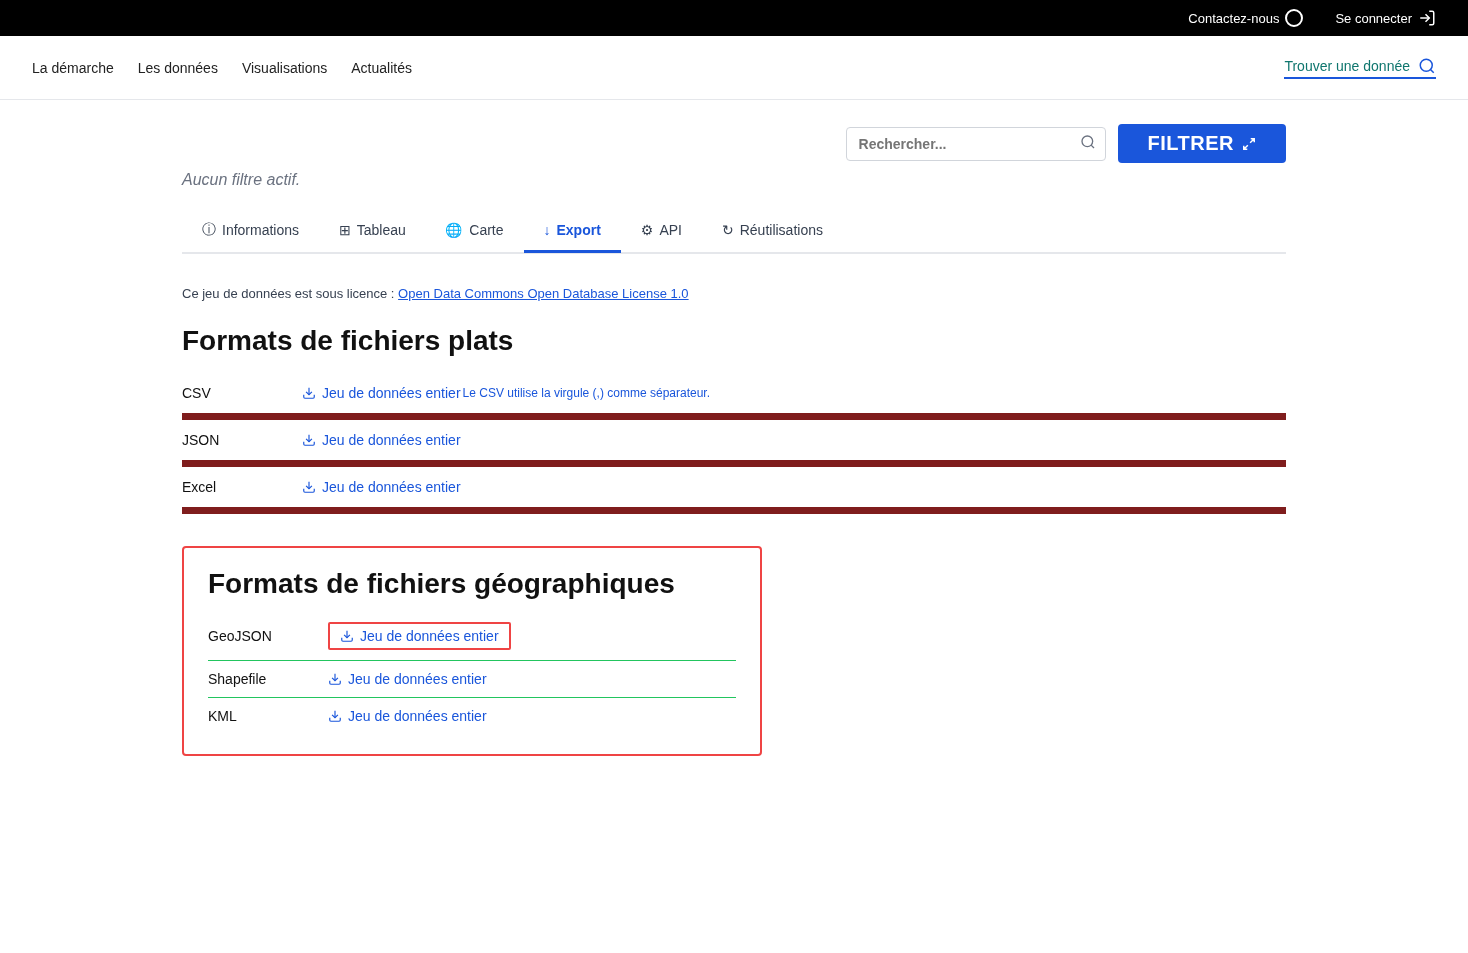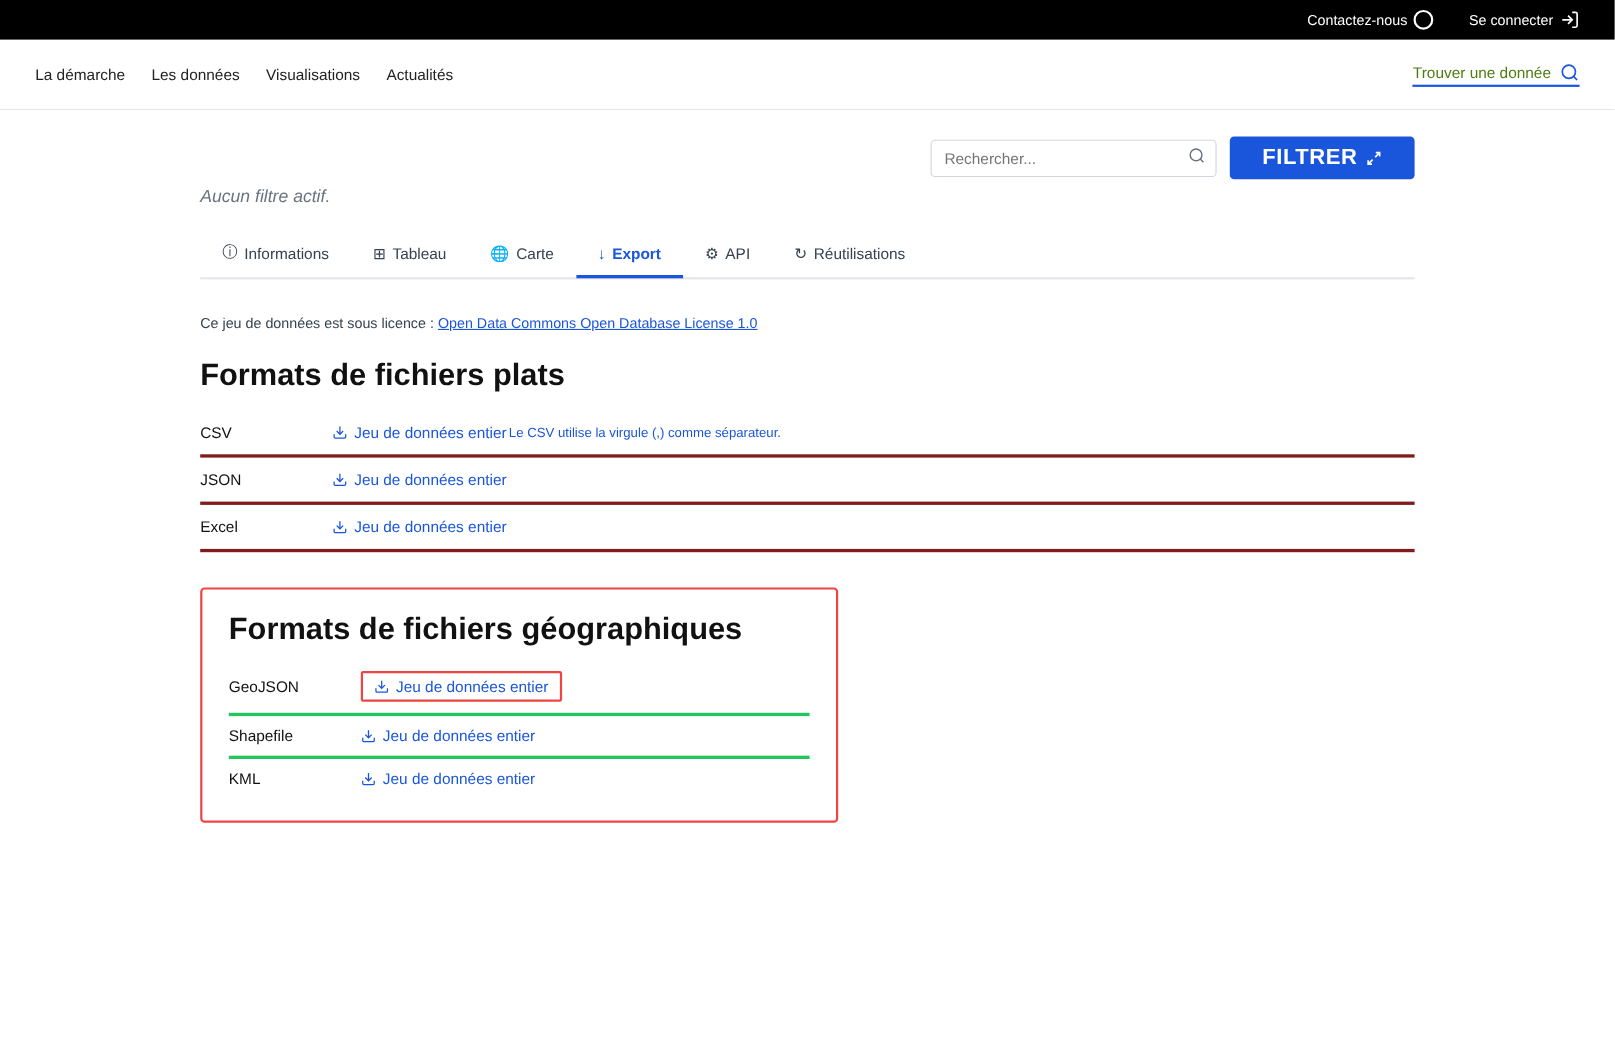--- a/index.html
+++ b/index.html
@@ -74,21 +74,21 @@
     .header-search {
       display: flex;
       align-items: center;
       gap: 8px;
       border-bottom: 2px solid #1a56db;
       padding-bottom: 2px;
       cursor: pointer;
     }
     .header-search-label {
       font-size: 14px;
-      color: #4d7c0f;
+      color: #0f766e;
       font-weight: 500;
     }
 
     
     .main {
       max-width: 1200px;
       margin: 0 auto;
       padding: 24px 48px 48px;
     }
 
@@ -105,20 +105,21 @@
       width: 260px;
     }
     .search-input {
       width: 100%;
       border: 1px solid #d1d5db;
       border-radius: 4px;
       padding: 8px 36px 8px 12px;
       font-size: 14px;
       color: #6b7280;
       outline: none;
+      font-weight: bold;
     }
     .search-icon-btn {
       position: absolute;
       right: 10px;
       top: 50%;
       transform: translateY(-50%);
       color: #6b7280;
       cursor: pointer;
       font-size: 16px;
     }
@@ -190,21 +191,21 @@
       margin-bottom: 16px;
     }
 
     .format-list {
       margin-bottom: 32px;
     }
     .format-row {
       display: flex;
       align-items: center;
       padding: 12px 0;
-      border-bottom: 3px solid #7f1d1d;
+      border-bottom: 7px solid #7f1d1d;
       gap: 0;
     }
     .format-name {
       width: 120px;
       font-size: 14px;
       color: #111;
       font-weight: 400;
     }
     .format-link {
       display: flex;
@@ -228,21 +229,21 @@
       padding: 20px 24px;
       max-width: 580px;
     }
     .geo-section .section-title {
       margin-bottom: 12px;
     }
     .geo-row {
       display: flex;
       align-items: center;
       padding: 10px 0;
-      border-bottom: 3px solid #22c55e;
+      border-bottom: 1px solid #22c55e;
       gap: 0;
     }
     .geo-row:last-child {
       border-bottom: none;
     }
     .geo-name {
       width: 120px;
       font-size: 14px;
       color: #111;
     }

